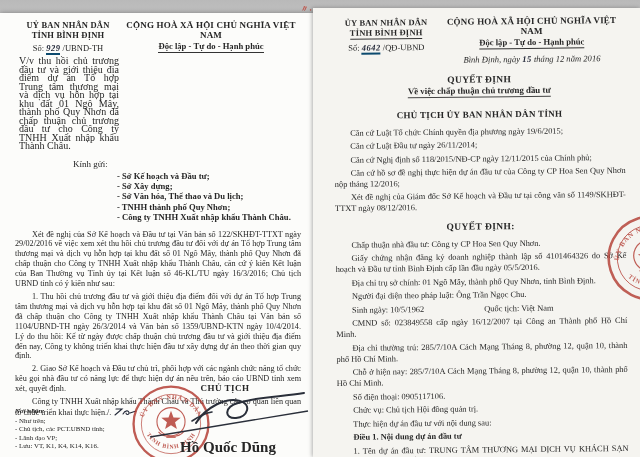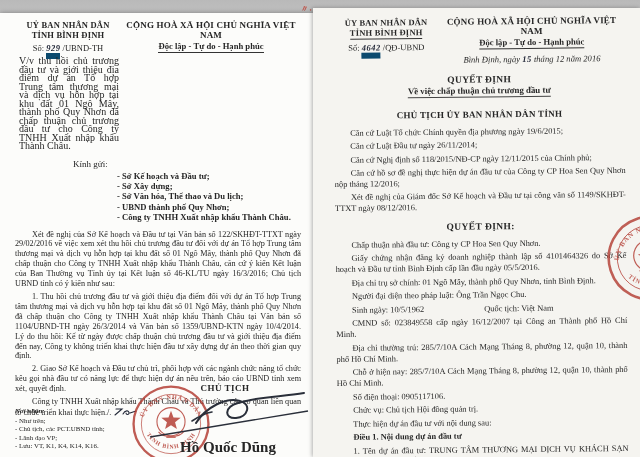--- a/index.html
+++ b/index.html
@@ -21,21 +21,21 @@
   }
   .right-inner{transform:rotate(-0.6deg);transform-origin:top left;}
   .c{text-align:center;}
   .hdr{display:flex;align-items:flex-start;}
   .hdr-l{width:106px;flex:0 0 auto;text-align:center;}
   .hdr-r{flex:1;text-align:center;}
   .org{font-size:8.5px;font-weight:bold;line-height:10px;letter-spacing:.2px;}
   .org-underline{display:inline-block;border-bottom:1px solid #333;padding-bottom:1px;}
   .so{font-size:8.5px;margin-top:3px;}
   .hand{font-weight:bold;color:#232838;font-style:italic;letter-spacing:.5px;}
-  .hand.u{border-bottom:6px solid #0c4a6e;text-align:center;}
+  .hand.u{border-bottom:2px solid #0c4a6e;text-align:center;}
   .subject{font-size:10px;line-height:8.5px;text-align:justify;margin-top:4px;width:100px;margin-left:4px;}
   .motto1{font-size:9px;font-weight:bold;letter-spacing:.2px;}
   .motto2{font-size:8.6px;font-weight:bold;margin-top:1px;}
   .motto2 span{display:inline-block;border-bottom:1px solid #333;padding-bottom:1px;}
   .dateline{font-size:8.6px;font-style:italic;margin-top:5px;}
   .kinhgui{font-size:9px;margin-top:8px;margin-left:58px;}
   .recips{list-style:none;margin:2px 0 0 0;padding:0 0 0 102px;font-size:8.6px;line-height:10.4px;font-weight:bold;}
   .bodyl{margin-top:7px;}
   .bodyl p{margin:0 0 3px 0;font-size:8.2px;line-height:9.9px;text-align:justify;text-indent:17px;}
   .squig{vertical-align:-2px;margin-left:2px;}
@@ -90,21 +90,21 @@
         <div class="motto1">CỘNG HOÀ XÃ HỘI CHỦ NGHĨA VIỆT NAM</div>
         <div class="motto2"><span>Độc lập - Tự do - Hạnh phúc</span></div>
       </div>
     </div>
 
     <div class="kinhgui">Kính gửi:</div>
     <ul class="recips">
       <li>- Sở Kế hoạch và Đầu tư;</li>
       <li>- Sở Xây dựng;</li>
       <li>- Sở Văn hóa, Thể thao và Du lịch;</li>
-      <li>- UBND thành phố Quy Nhơn;</li>
+      <li>- TNHH thành phố Quy Nhơn;</li>
       <li>- Công ty TNHH Xuất nhập khẩu Thành Châu.</li>
     </ul>
 
     <div class="bodyl">
       <p>Xét đề nghị của Sở Kế hoạch và Đầu tư tại Văn bản số 122/SKHĐT-TTXT ngày 29/02/2016 về việc xem xét thu hồi chủ trương đầu tư đối với dự án Tổ hợp Trung tâm thương mại và dịch vụ hỗn hợp tại khu đất số 01 Ngô Mây, thành phố Quy Nhơn đã chấp thuận cho Công ty TNHH Xuất nhập khẩu Thành Châu, căn cứ ý kiến Kết luận của Ban Thường vụ Tỉnh ủy tại Kết luận số 46-KL/TU ngày 16/3/2016; Chủ tịch UBND tỉnh có ý kiến như sau:</p>
       <p>1. Thu hồi chủ trương đầu tư và giới thiệu địa điểm đối với dự án Tổ hợp Trung tâm thương mại và dịch vụ hỗn hợp tại khu đất số 01 Ngô Mây, thành phố Quy Nhơn đã chấp thuận cho Công ty TNHH Xuất nhập khẩu Thành Châu tại Văn bản số 1104/UBND-TH ngày 26/3/2014 và Văn bản số 1359/UBND-KTN ngày 10/4/2014. Lý do thu hồi: Kể từ ngày được chấp thuận chủ trương đầu tư và giới thiệu địa điểm đến nay, Công ty không triển khai thực hiện đầu tư xây dựng dự án theo thời gian quy định.</p>
       <p>2. Giao Sở Kế hoạch và Đầu tư chủ trì, phối hợp với các ngành chức năng tổ chức kêu gọi nhà đầu tư có năng lực để thực hiện dự án nêu trên, báo cáo UBND tỉnh xem xét, quyết định.</p>
       <p>
         <span>Công ty TNHH Xuất nhập khẩu Thành Châu và Thủ trưởng các cơ quan liên quan tổ chức triển khai thực hiện./.</span><svg class="squig" width="24" height="10" viewBox="0 0 24 10">
             <path d="M2,8 L9,2 L3,2 M10,7 C12,3 16,3 16,6 C16,8 13,8 13,6 M17,6 L23,4" fill="none" stroke="#232838" stroke-width="1.1" stroke-linecap="round"></path>

